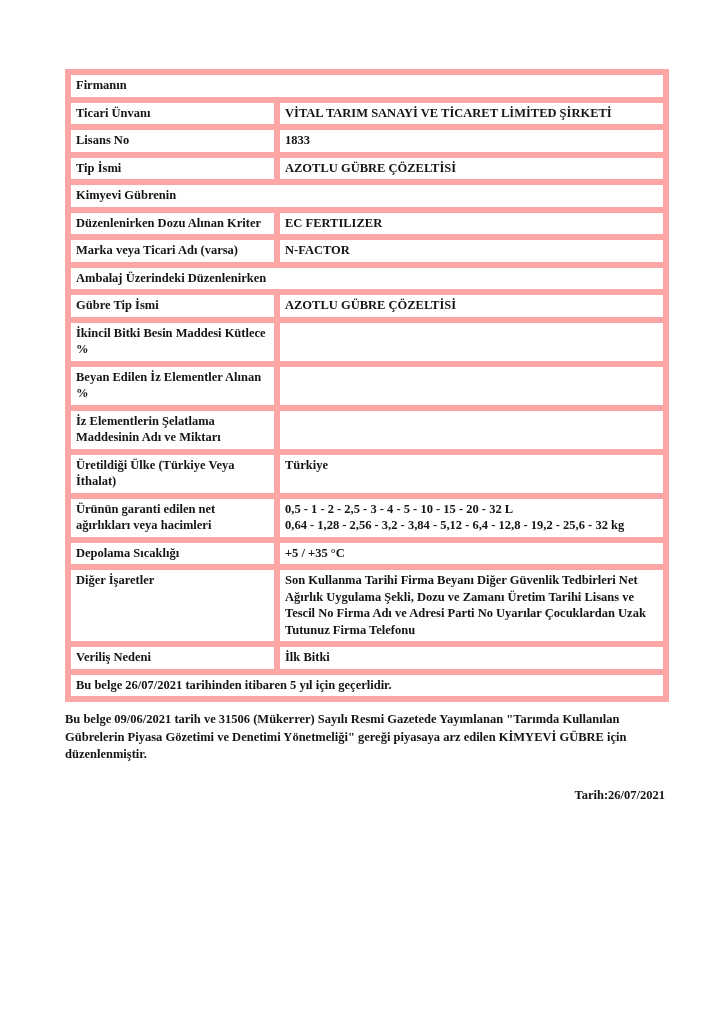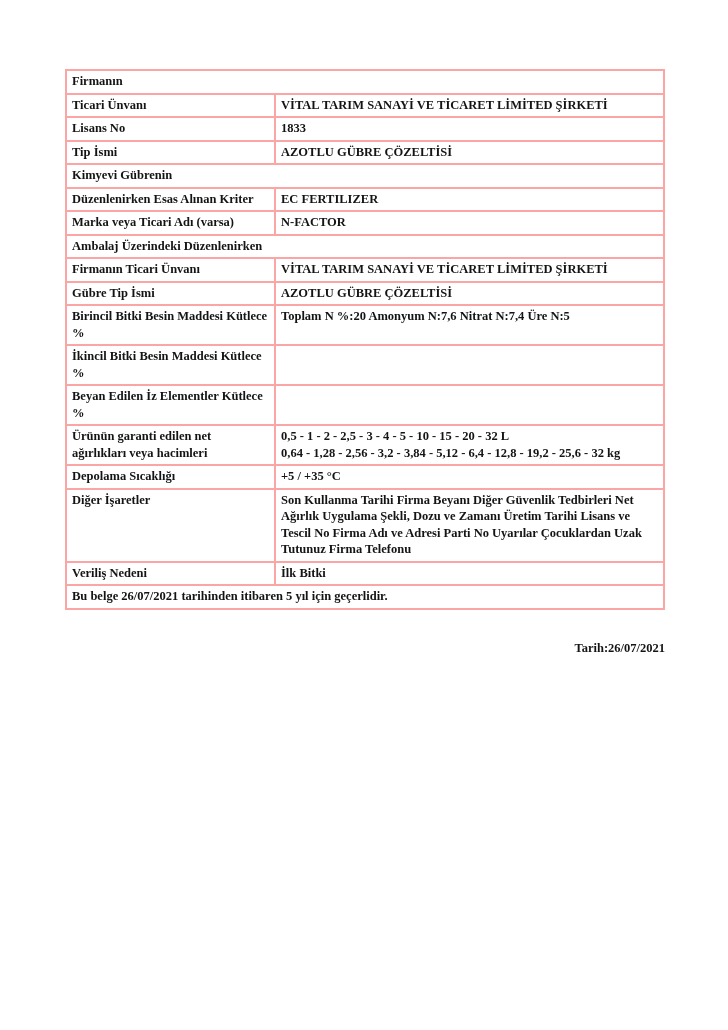--- a/index.html
+++ b/index.html
@@ -19,40 +19,40 @@
     overflow: hidden;
   }
   table.cert {
     width: 598px;
     border-collapse: collapse;
     table-layout: fixed;
   }
   table.cert col.c1 { width: 209px; }
   table.cert col.c2 { width: 389px; }
   table.cert td {
-    border: 2px solid #fca5a5;
+    border: 6px solid #fca5a5;
     padding: 2px 6px 3px 5px;
     font-size: 12.5px;
     line-height: 1.32;
     vertical-align: top;
     word-wrap: break-word;
   }
   td.section-hdr {
     font-size: 12.5px;
   }
   .footer-para {
     width: 600px;
     margin: 9px 0 0 0;
     font-size: 12.5px;
     line-height: 1.4;
     text-align: left;
   }
   .date-line {
     width: 600px;
-    margin-top: 31px;
+    margin-top: 24px;
     font-size: 12.5px;
     text-align: right;
   }
 </style>
 </head>
 <body>
 
 <div class="page">
 
   <table class="cert">
@@ -75,50 +75,50 @@
       </tr>
 
       <tr>
         <td>Tip İsmi</td>
         <td>AZOTLU GÜBRE ÇÖZELTİSİ</td>
       </tr>
       <tr>
         <td class="section-hdr" colspan="2">Kimyevi Gübrenin</td>
       </tr>
       <tr>
-        <td>Düzenlenirken Esas Alınan Kriter</td>
+        <td>Düzenlenirken Dozu Alınan Kriter</td>
         <td>EC FERTILIZER</td>
       </tr>
       <tr>
         <td>Marka veya Ticari Adı (varsa)</td>
         <td>N-FACTOR</td>
       </tr>
 
       <tr>
         <td class="section-hdr" colspan="2">Ambalaj Üzerindeki Düzenlenirken</td>
       </tr>
       <tr>
-        <td>Firmanın Ticari Ünvanı</td>
-        <td>VİTAL TARIM SANAYİ VE TİCARET LİMİTED ŞİRKETİ</td>
-      </tr>
-      <tr>
         <td>Gübre Tip İsmi</td>
         <td>AZOTLU GÜBRE ÇÖZELTİSİ</td>
-      </tr>
-      <tr>
-        <td>Birincil Bitki Besin Maddesi Kütlece %</td>
-        <td>Toplam N %:20 Amonyum N:7,6 Nitrat N:7,4 Üre N:5</td>
       </tr>
       <tr>
         <td>İkincil Bitki Besin Maddesi Kütlece %</td>
         <td></td>
       </tr>
       <tr>
-        <td>Beyan Edilen İz Elementler Kütlece %</td>
+        <td>Beyan Edilen İz Elementler Alınan %</td>
         <td></td>
+      </tr>
+      <tr>
+        <td>İz Elementlerin Şelatlama Maddesinin Adı ve Miktarı</td>
+        <td></td>
+      </tr>
+      <tr>
+        <td>Üretildiği Ülke (Türkiye Veya İthalat)</td>
+        <td>Türkiye</td>
       </tr>
       <tr>
         <td>Ürünün garanti edilen net ağırlıkları veya hacimleri</td>
         <td>
           <div>0,5 - 1 - 2 - 2,5 - 3 - 4 - 5 - 10 - 15 - 20 - 32 L</div>
           <div>0,64 - 1,28 - 2,56 - 3,2 - 3,84 - 5,12 - 6,4 - 12,8 - 19,2 - 25,6 - 32 kg</div>
         </td>
       </tr>
       <tr>
         <td>Depolama Sıcaklığı</td>
@@ -133,16 +133,17 @@
         <td>İlk Bitki</td>
       </tr>
 
       <tr>
         <td colspan="2">Bu belge 26/07/2021 tarihinden itibaren 5 yıl için geçerlidir.</td>
       </tr>
 
     </tbody>
   </table>
 
+  <p class="footer-para">Bu belge 09/06/2021 tarih ve 31506 (Mükerrer) Sayılı Resmi Gazetede Yayımlanan "Tarımda Kullanılan Gübrelerin Piyasa Gözetimi ve Denetimi Yönetmeliği" gereği piyasaya arz edilen KİMYEVİ GÜBRE için düzenlenmiştir.</p>
 
   <div class="date-line">Tarih:26/07/2021</div>
 
 </div>
 
 </body></html>

